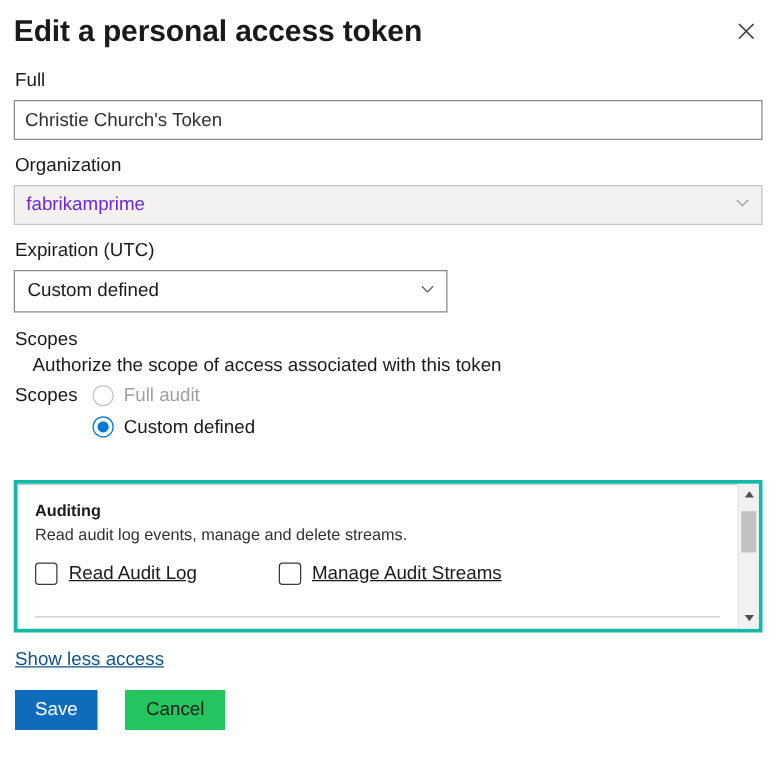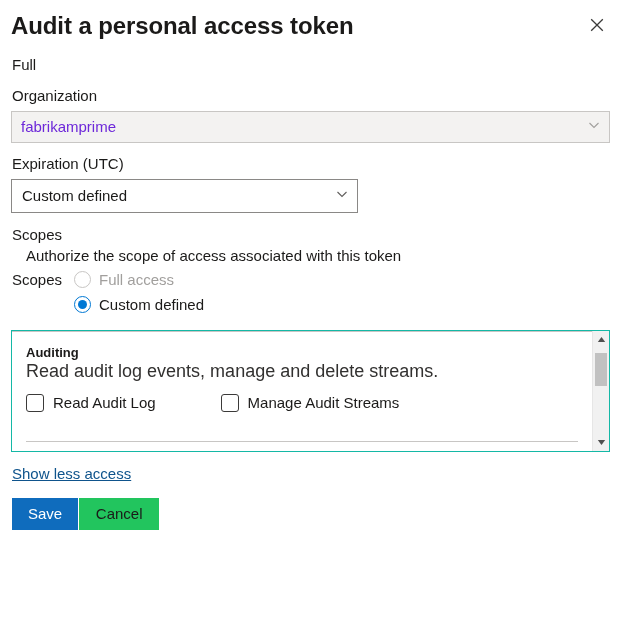--- a/index.html
+++ b/index.html
@@ -201,23 +201,23 @@
   }
   .radio-label.disabled { color: #a19f9d; }
   .radio-label.enabled { color: #1b1a19; }
 
   
   .scope-panel {
     position: relative;
     box-sizing: border-box;
     width: 599px;
     height: 122px;
-    border: 1px solid #14b8a6;
-    background: #ffffff;
-    margin-top: 13px;
+    border: 3px solid #14b8a6;
+    background: #ffffff;
+    margin-top: 30px;
     overflow: hidden;
   }
   .scope-scroll-area {
     position: absolute;
     left: 0; top: 0; right: 17px; bottom: 0;
     padding: 0 14px;
     box-sizing: border-box;
   }
   .scope-divider-top {
     height: 1px;
@@ -225,29 +225,30 @@
     margin: 0 -14px;
   }
   .scope-group-title {
     font-size: 13px;
     font-weight: bold;
     color: #1b1a19;
     line-height: 17px;
     margin-top: 12px;
   }
   .scope-group-desc {
-    font-size: 18px;
+    font-size: 13px;
     color: #323130;
     line-height: 17px;
     margin-top: 2px;
   }
   .checkbox-row {
     display: flex;
     align-items: flex-end;
     margin-top: 13px;
+    text-decoration: underline;
   }
   .checkbox-item {
     display: flex;
     align-items: center;
     cursor: pointer;
   }
   .checkbox-item + .checkbox-item { margin-left: 29px; padding-left: 36px; }
   .checkbox {
     width: 18px;
     height: 18px;
@@ -308,21 +309,21 @@
     display: inline-block;
     font-size: 15px;
     color: #0f548c;
     text-decoration: underline;
     margin: 13px 0 0 1px;
     cursor: pointer;
   }
   .button-row {
     display: flex;
     align-items: center;
-    gap: 1px;
+    gap: 22px;
     margin-top: 15px;
     margin-left: 1px;
   }
   .btn {
     box-sizing: border-box;
     height: 32px;
     font-family: "Liberation Sans", sans-serif;
     font-size: 15px;
     border: none;
     cursor: pointer;
@@ -340,32 +341,33 @@
     min-width: 80px;
   }
 </style>
 </head>
 <body>
 
 <div class="panel">
 
   
   <div class="header">
-    <h1 class="dialog-title">Audit a personal access token</h1>
+    <h1 class="dialog-title">Edit a personal access token</h1>
     <button class="close-button">
       <span>
         <svg width="16" height="16" viewBox="0 0 16 16" aria-hidden="true">
           <path d="M2.2 2.2 L13.8 13.8 M13.8 2.2 L2.2 13.8" stroke="#3b3a39" stroke-width="1.3" fill="none"></path>
         </svg>
       </span>
     </button>
   </div>
 
   
   <div class="field-label">Full</div>
+  <input class="text-input" type="text" value="Christie Church's Token" style="">
 
   
   <div class="field-label">Organization</div>
   <div class="combo">
     <span class="combo-value">fabrikamprime</span>
     <span class="chev">
       <svg width="14" height="14" viewBox="0 0 14 14" aria-hidden="true">
         <path d="M2.5 5 L7 9.5 L11.5 5" stroke="#a19f9d" stroke-width="1.1" fill="none"></path>
       </svg>
     </span>
@@ -386,21 +388,21 @@
 
   
   <div class="scopes-head">Scopes</div>
   <div class="scopes-desc">Authorize the scope of access associated with this token</div>
 
   
   <div class="radio-block">
     <div class="radio-row">
       <span class="radio-inline-label">Scopes</span>
       <span class="radio off"></span>
-      <span class="radio-label disabled">Full access</span>
+      <span class="radio-label disabled">Full audit</span>
     </div>
     <div class="radio-row">
       <span class="radio-spacer"></span>
       <span class="radio on"></span>
       <span class="radio-label enabled">Custom defined</span>
     </div>
   </div>
 
   
   <div class="scope-panel">

